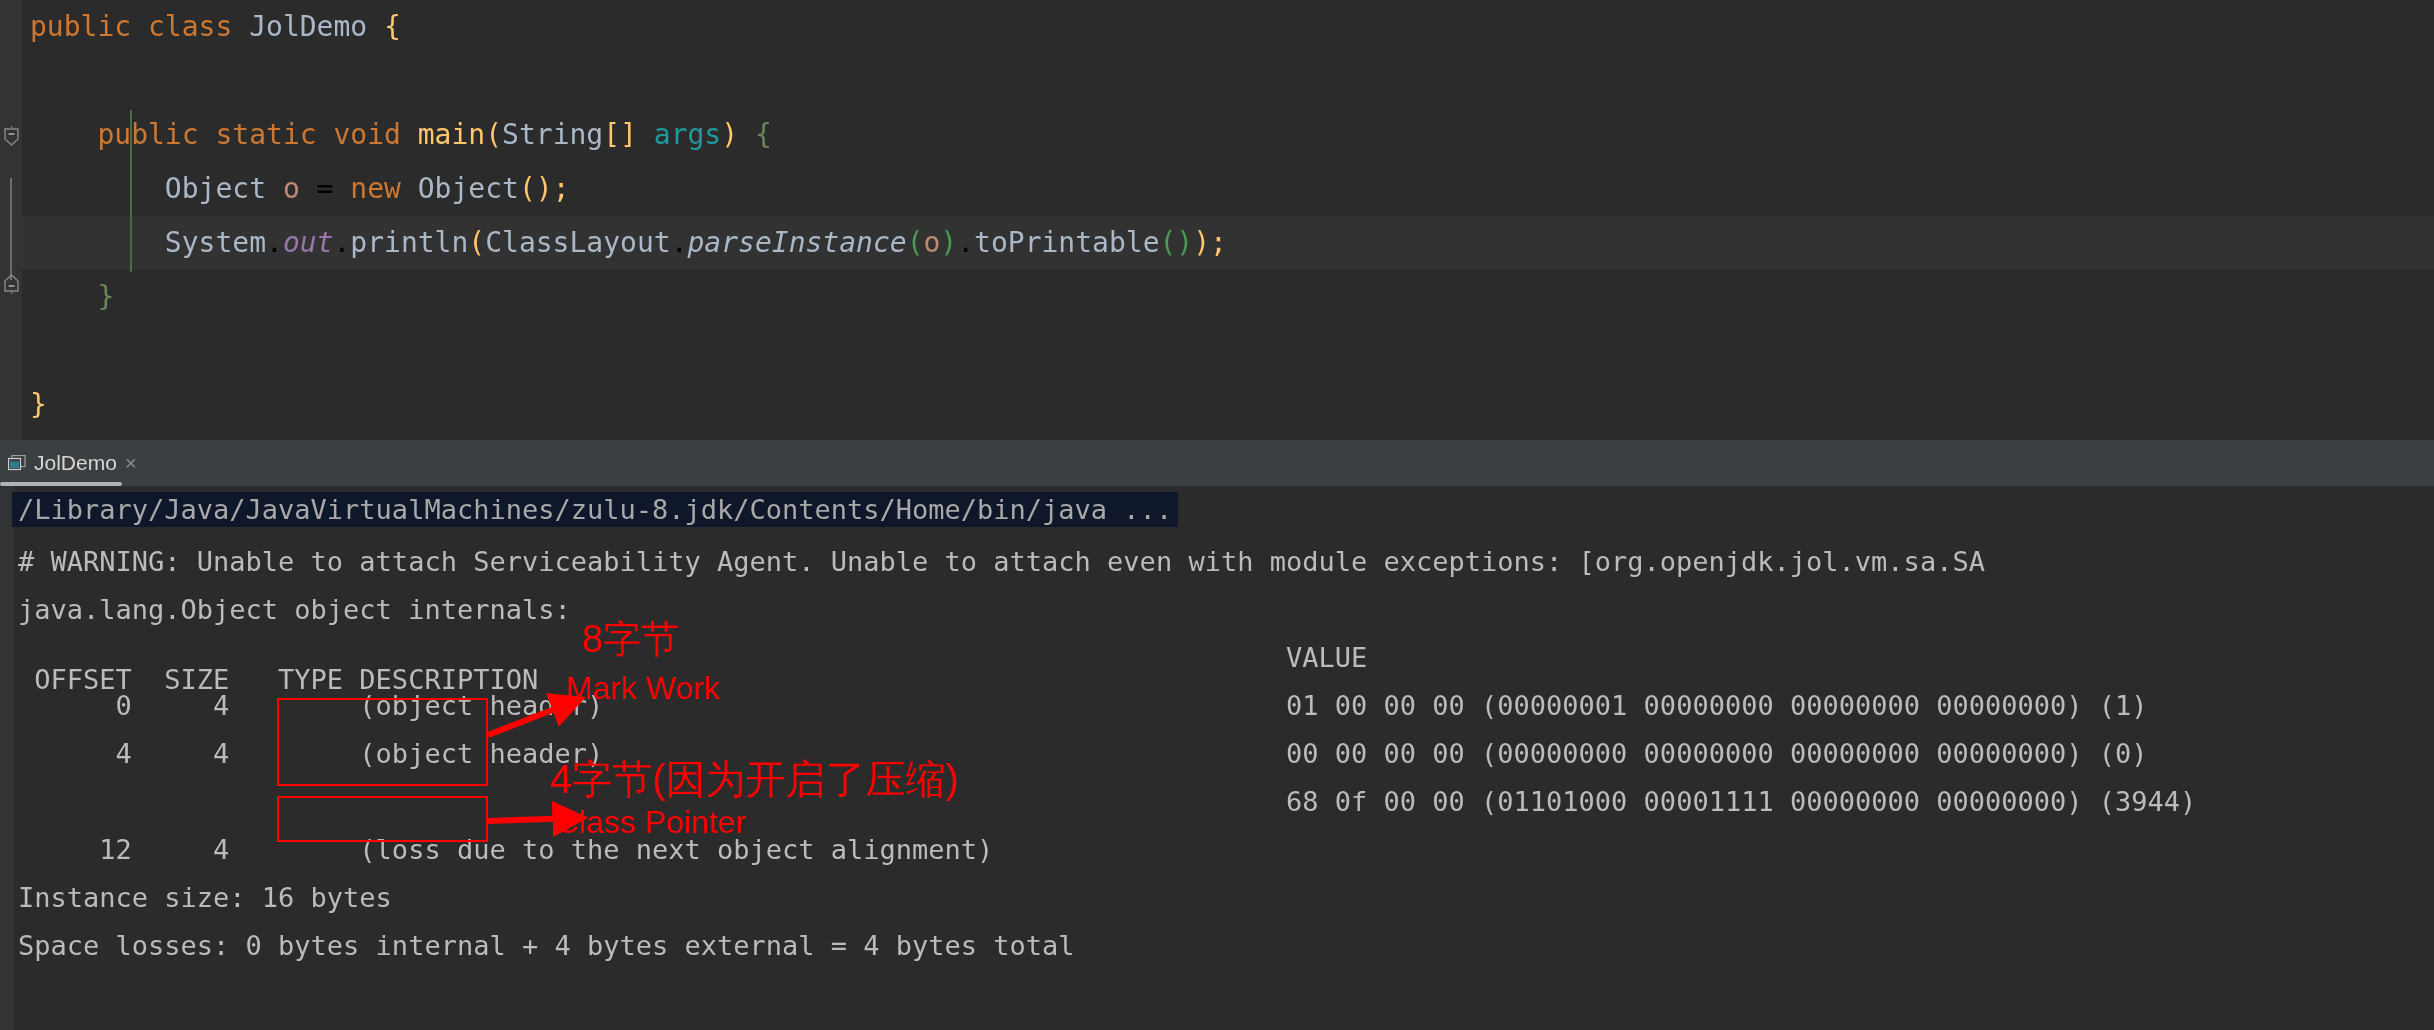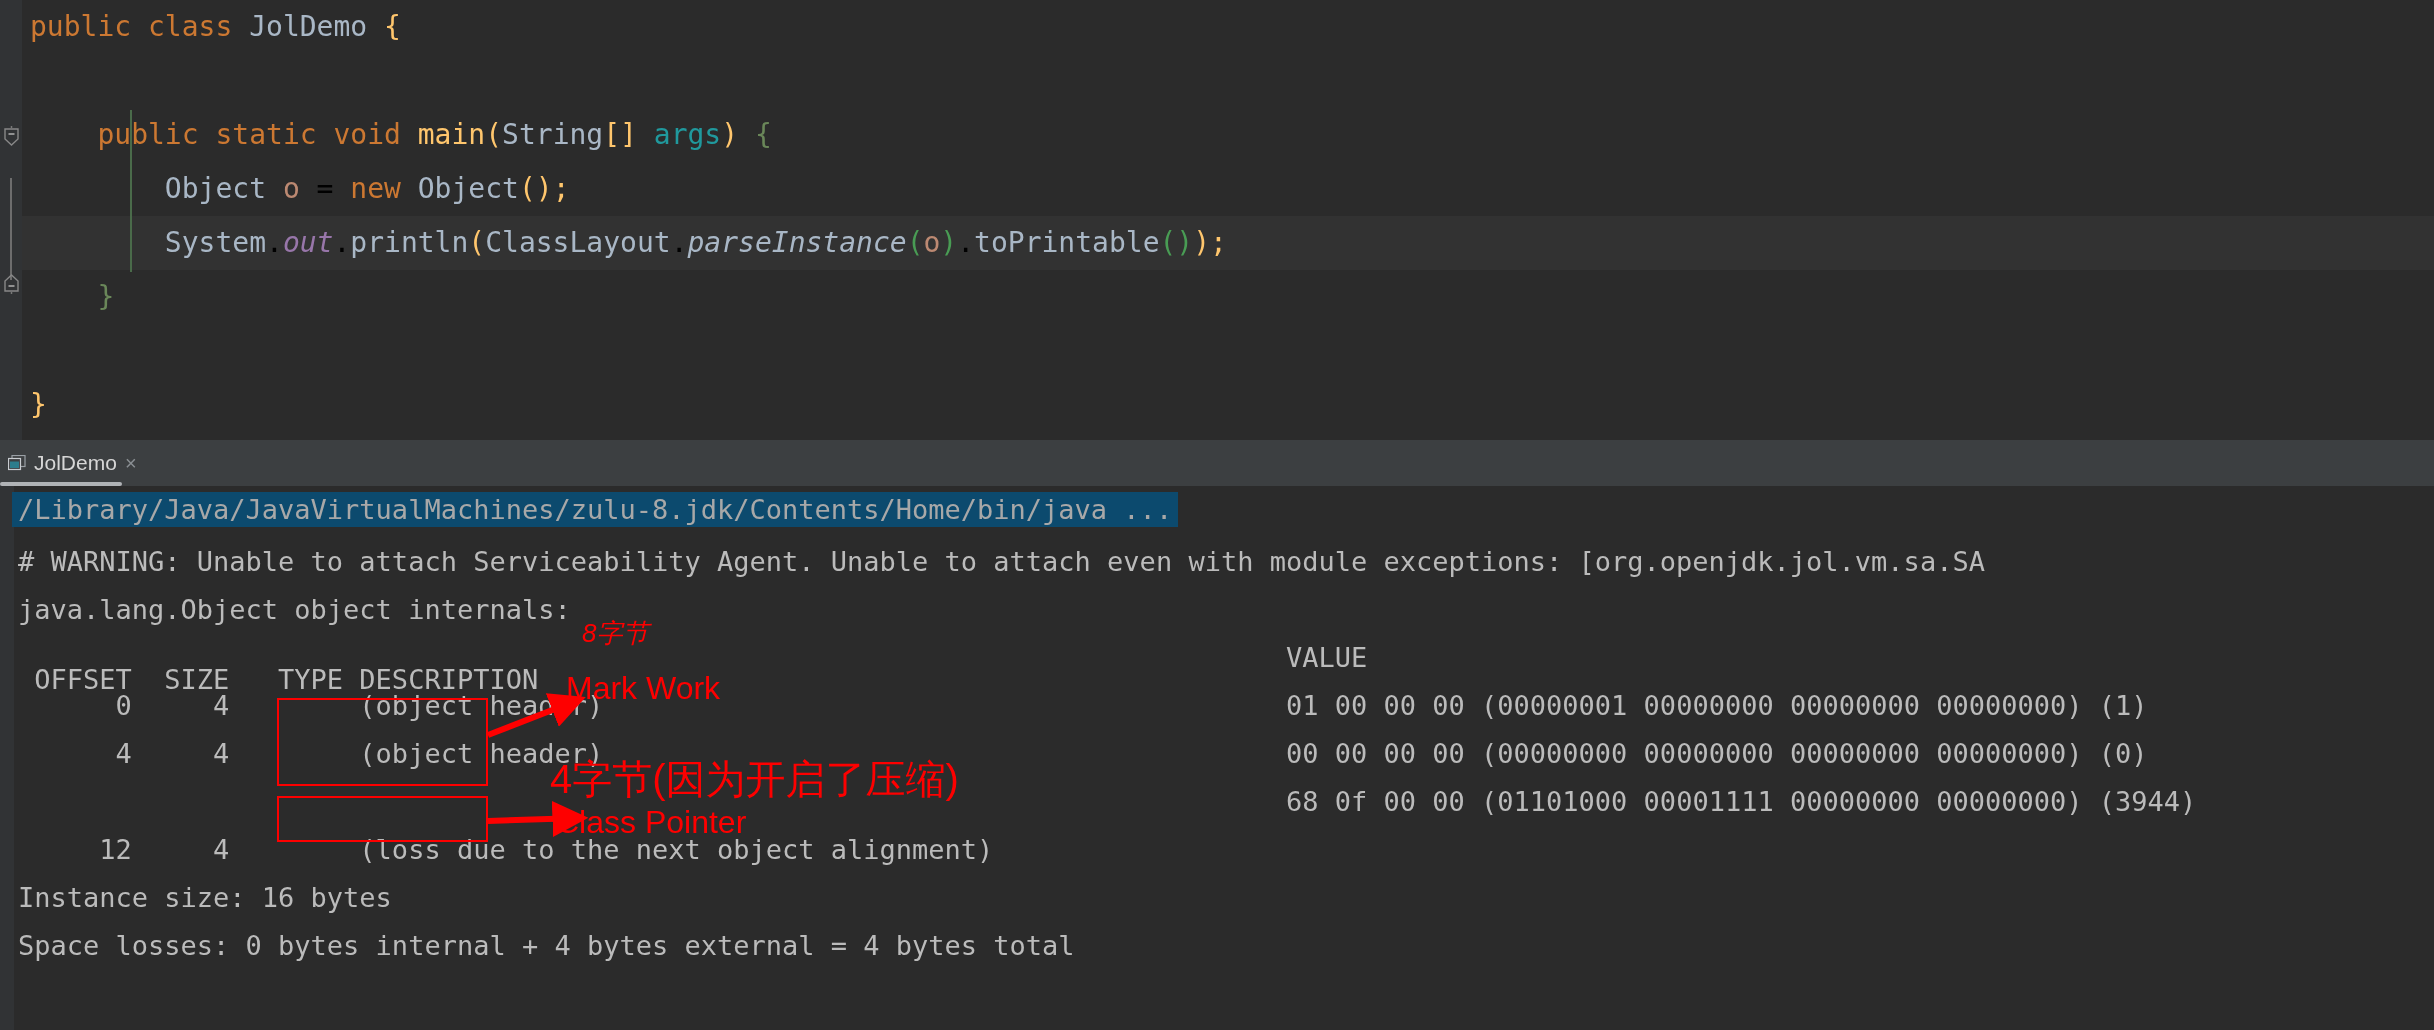--- a/index.html
+++ b/index.html
@@ -78,21 +78,21 @@
   }
   #console .leftstrip{
     position:absolute;left:0;top:0;width:14px;height:544px;
     background:#313335;
   }
   .cline{
     position:absolute;left:18px;white-space:pre;font-size:27px;
     color:#bbbbbb;line-height:1;
   }
   .cline.cmd{
-    color:#a8a8a8;background:#0c4a6e;padding:4px 6px;left:12px;
+    color:#a8a8a8;background:#0f172a;padding:4px 6px;left:12px;
   }
 
   
   #anno{
     position:absolute;left:0;top:0;width:2434px;height:1030px;
     pointer-events:none;
   }
   .annotext{
     position:absolute;color:#fe0000;white-space:nowrap;
     font-family:"Liberation Sans",sans-serif;line-height:1;
@@ -192,20 +192,20 @@
   <svg style="position:absolute;left:0;top:0;width:2434px;height:1030px;">
     <defs>
       <marker id="ah" markerWidth="6" markerHeight="6" refX="4.6" refY="3" orient="auto" markerUnits="strokeWidth">
         <path d="M0,0 L6,3 L0,6 z" fill="#fe0000"></path>
       </marker>
     </defs>
     <line x1="488" y1="735" x2="578" y2="700" stroke="#fe0000" stroke-width="6" marker-end="url(#ah)"></line>
     <line x1="488" y1="821" x2="580" y2="818" stroke="#fe0000" stroke-width="6" marker-end="url(#ah)"></line>
   </svg>
 
-  <div class="annotext" style="left:582px;top:620px;font-size:26px;font-style:italic;">8字节</div>
+  <div class="annotext" style="left:582px;top:620px;font-size:38px;">8字节</div>
 
   <div class="annotext" style="left:566px;top:672px;font-size:32px;">Mark Work</div>
 
   <div class="annotext" style="left:550px;top:759px;font-size:40px;">4字节(因为开启了压缩)</div>
 
   <div class="annotext" style="left:556px;top:806px;font-size:32px;">Class Pointer</div>
 </div>
 
 </body></html>

